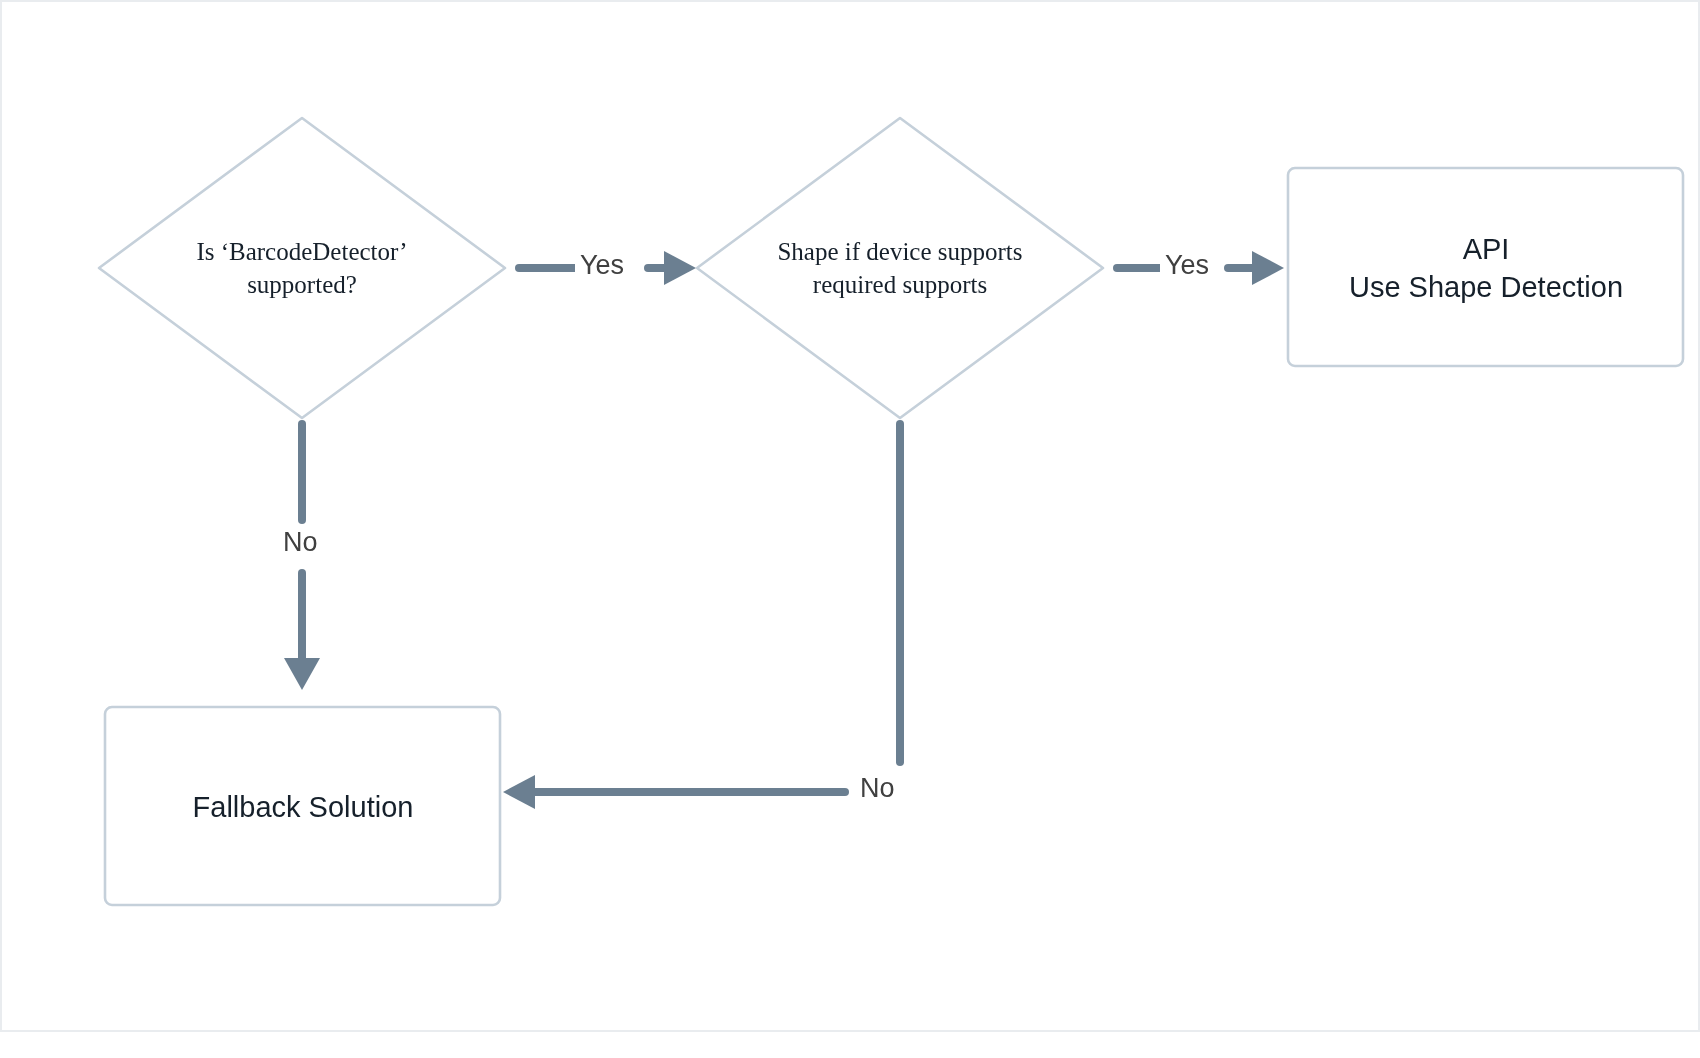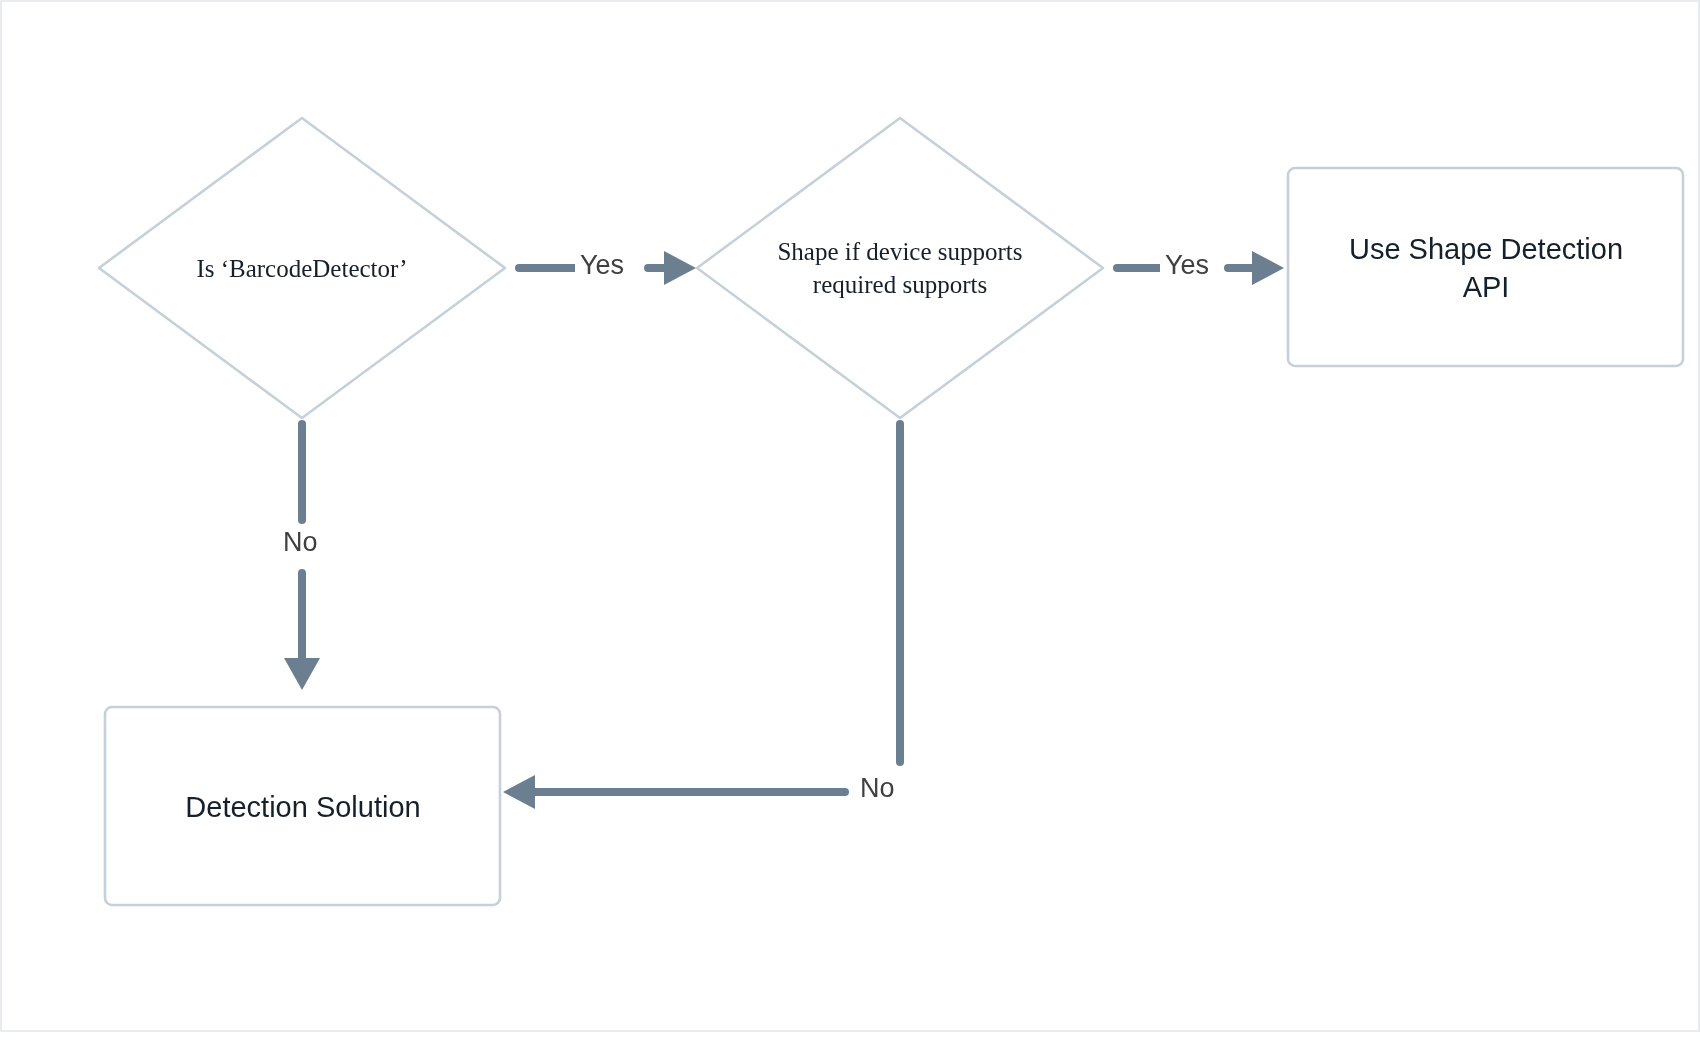--- a/index.html
+++ b/index.html
@@ -121,39 +121,40 @@
     <g>
       <line x1="900" y1="424" x2="900" y2="762" stroke="#6b7f91" stroke-width="8" stroke-linecap="round"></line>
       <line x1="845" y1="792" x2="535" y2="792" stroke="#6b7f91" stroke-width="8" stroke-linecap="round"></line>
       <polygon points="503,792 535,775 535,809" fill="#6b7f91"></polygon>
     </g>
   </svg>
 
   <div id="d1-label" class="node-label diamond-label">
     <div>
       <div>Is ‘BarcodeDetector’</div>
+      <div>supported?</div>
     </div>
   </div>
 
   <div id="d2-label" class="node-label diamond-label">
     <div>
       <div>Shape if device supports</div>
       <div>required supports</div>
     </div>
   </div>
 
   <div id="b1-label" class="node-label box-label">
     <div>
+      <div>API</div>
       <div>Use Shape Detection</div>
-      <div>API</div>
     </div>
   </div>
 
   <div id="b2-label" class="node-label box-label">
-    <div>Detection Solution</div>
+    <div>Fallback Solution</div>
   </div>
 
   <div id="e1-label" class="edge-label">Yes</div>
 
   <div id="e2-label" class="edge-label">Yes</div>
 
   <div id="e3-label" class="edge-label">No</div>
 
   <div id="e4-label" class="edge-label">No</div>
 

